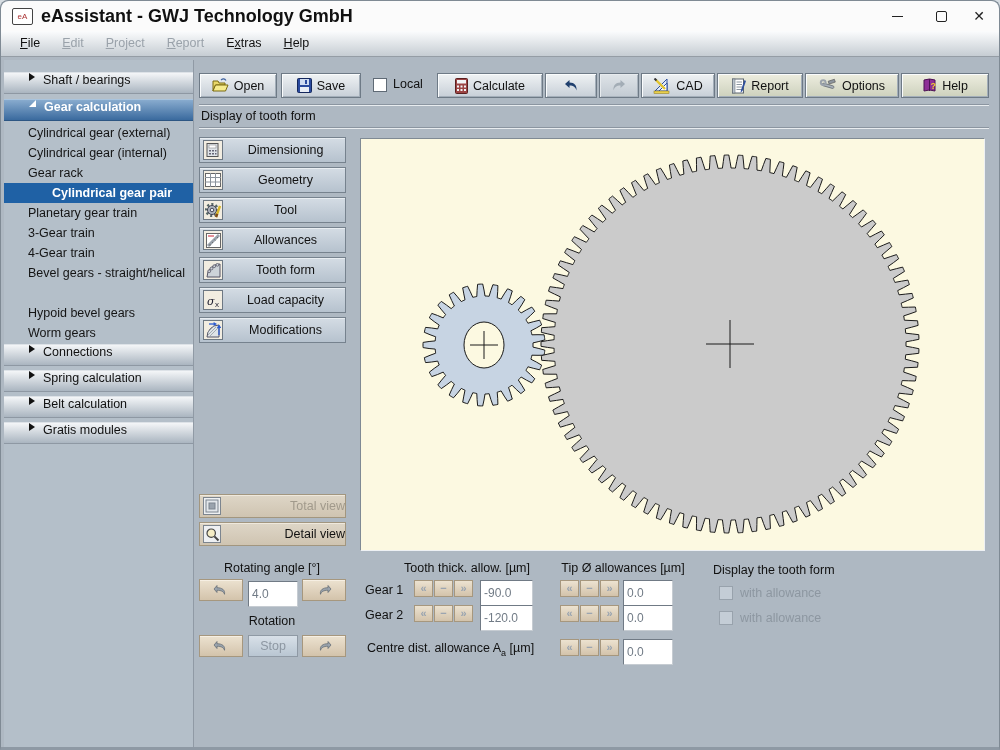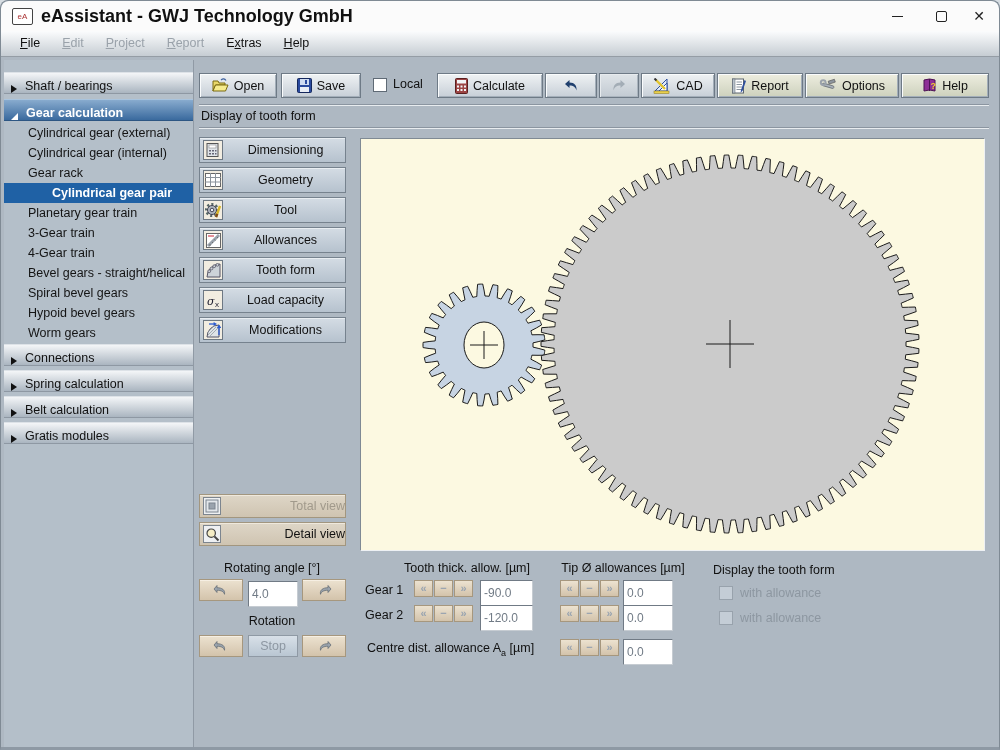--- a/index.html
+++ b/index.html
@@ -17,21 +17,21 @@
   #max-box{display:inline-block;width:9px;height:9px;border:1.4px solid #222;border-radius:2px;vertical-align:middle;}
   
   #menubar{position:absolute;left:0;top:30px;width:100%;height:26px;
     background:linear-gradient(#fbfcfd,#c6cdd3);border-bottom:1px solid #959da5;display:flex;padding-left:8px;box-sizing:border-box;}
   .mitem{padding:0 11px;line-height:25px;font-size:12.5px;color:#111;}
   .mitem.dis{color:#9aa2aa;}
   .mitem .u{text-decoration:underline;}
   
   #sidebar{position:absolute;left:3px;top:59px;width:189px;height:688px;background:var(--sidebar-bg,#b4bfc9);
     border-right:1px solid #909aa5;}
-  .shead{position:absolute;left:0;width:100%;height:22px;box-sizing:border-box;padding-left:7px;display:flex;align-items:flex-end;gap:8px;
+  .shead{position:absolute;left:0;width:100%;height:22px;box-sizing:border-box;padding-left:25px;display:flex;align-items:flex-start;gap:8px;
     background:linear-gradient(#f4f6f8,#aab5c0);border-top:1px solid #dde2e7;border-bottom:1px solid #8e98a3;
     font-size:12.5px;color:#111;}
   .shead.blue{background:linear-gradient(var(--header-blue-top,#88abce),var(--header-blue-bottom,#3a6a9e));
     color:#fff;font-weight:bold;border-top:1px solid #a9c4de;border-bottom:1px solid #2d5683;}
   .tri-r{width:0;height:0;border-left:6px solid #111;border-top:4px solid transparent;border-bottom:4px solid transparent;}
   .tri-exp{width:0;height:0;border-bottom:7px solid #fff;border-left:7px solid transparent;}
   .sitem{position:absolute;left:0;width:100%;height:20px;line-height:20px;box-sizing:border-box;padding-left:24px;
     font-size:12.5px;color:#141414;white-space:nowrap;}
   .sitem.sel{background:var(--selected-blue,#1f61a5);color:#fff;font-weight:bold;padding-left:48px;}
   
@@ -106,21 +106,20 @@
       <span>Gear calculation</span>
     </div>
     <div class="sitem" style="top:63px">Cylindrical gear (external)</div>
     <div class="sitem" style="top:83px">Cylindrical gear (internal)</div>
     <div class="sitem" style="top:103px">Gear rack</div>
     <div class="sitem sel" style="top:123px">Cylindrical gear pair</div>
     <div class="sitem" style="top:143px">Planetary gear train</div>
     <div class="sitem" style="top:163px">3-Gear train</div>
     <div class="sitem" style="top:183px">4-Gear train</div>
     <div class="sitem" style="top:203px">Bevel gears - straight/helical</div>
-    <div class="sitem" style="top:223px">Spiral bevel gears</div>
     <div class="sitem" style="top:243px">Hypoid bevel gears</div>
     <div class="sitem" style="top:263px">Worm gears</div>
     <div class="shead" style="top:284px">
       <span class="tri-r"></span>
       <span>Connections</span>
     </div>
     <div class="shead" style="top:310px">
       <span class="tri-r"></span>
       <span>Spring calculation</span>
     </div>

